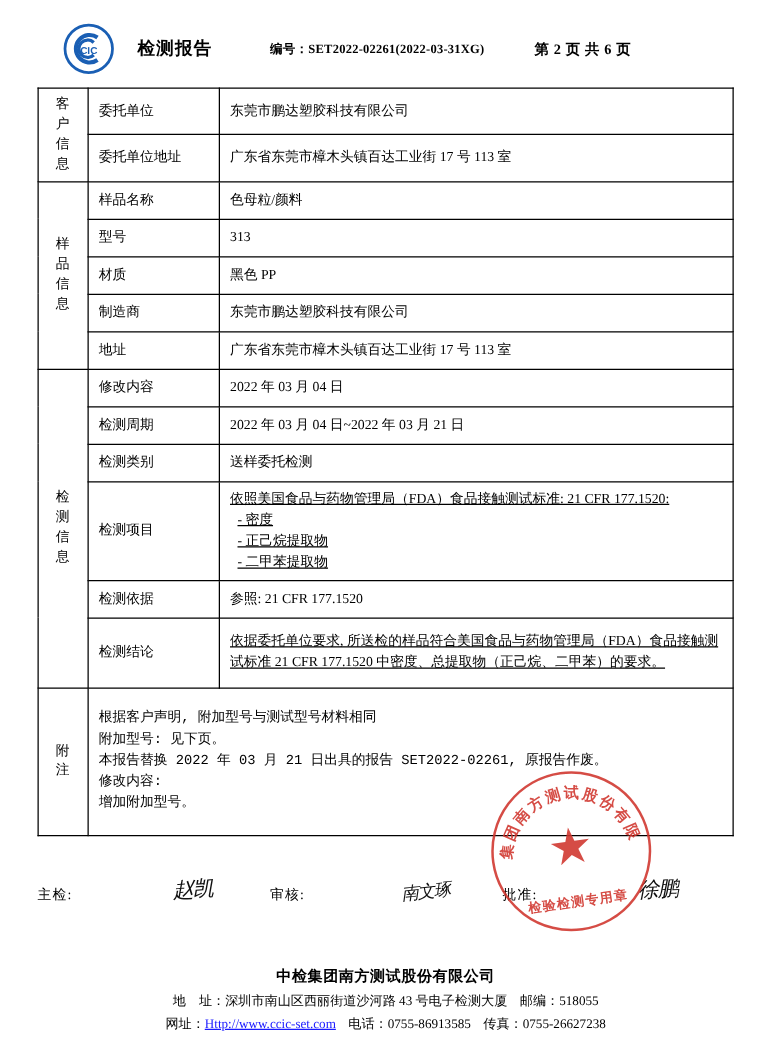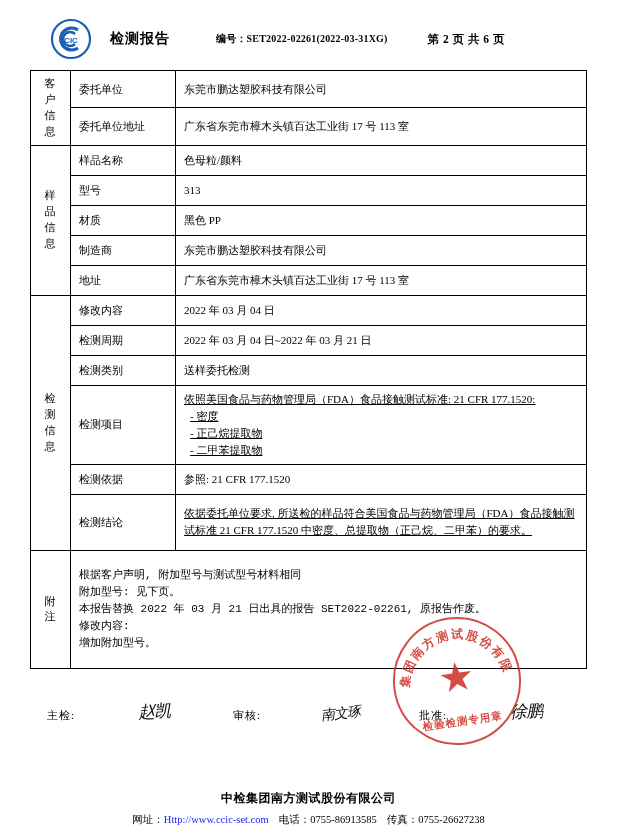--- a/index.html
+++ b/index.html
@@ -111,21 +111,21 @@
     border-collapse: collapse;
     width: 557px;
     table-layout: fixed;
     margin-top: 26px;
   }
   .sig-table td {
     font-size: 11px;
     padding: 5px 0;
     vertical-align: bottom;
   }
-  .sig-label { width: 62px; text-align: center; padding-left: 26px; letter-spacing: 1px; margin-left: 36px;}
+  .sig-label { width: 62px; text-align: left; padding-left: 26px; letter-spacing: 1px; margin-left: 36px;}
   .sig-val { width: 124px; text-align: center; position: relative; height: 26px;}
   .sig-date-val { width: 124px; text-align: center; }
   .sign-script {
     font-family: "Liberation Serif", serif;
     font-style: italic;
     font-size: 17px;
     color: #111;
     letter-spacing: -1px;
     transform: rotate(-4deg);
     display: inline-block;
@@ -189,20 +189,21 @@
     line-height: 1.65;
   }
   .footer .f-company {
     font-weight: bold;
     font-size: 12px;
     letter-spacing: 0.5px;
     margin-bottom: 2px;
   }
   .footer a, .footer .link {
     color: #1a1aff;
+    text-decoration: underline;
   }
   .sep { display: inline-block; width: 10px; }
 </style>
 </head>
 <body>
 
 <div class="page">
 
   <div class="header">
     <div class="logo">
@@ -332,17 +333,20 @@
         <textPath href="#arcpath" startOffset="50%" text-anchor="middle">中检集团南方测试股份有限公司</textPath>
       </text>
     </svg>
     <div class="star">★</div>
     <div class="stamp-bottom">检验检测专用章</div>
   </div>
 
   <div class="footer">
     <div class="f-company">中检集团南方测试股份有限公司</div>
     <div>
+      <span>地　址：</span><span>深圳市南山区西丽街道沙河路 43 号电子检测大厦</span><span class="sep"></span><span>邮编：</span><span>518055</span>
+    </div>
+    <div>
       <span>网址：</span><span class="link">Http://www.ccic-set.com</span><span class="sep"></span><span>电话：</span><span>0755-86913585</span><span class="sep"></span><span>传真：</span><span>0755-26627238</span>
     </div>
   </div>
 
 </div>
 
 </body></html>

